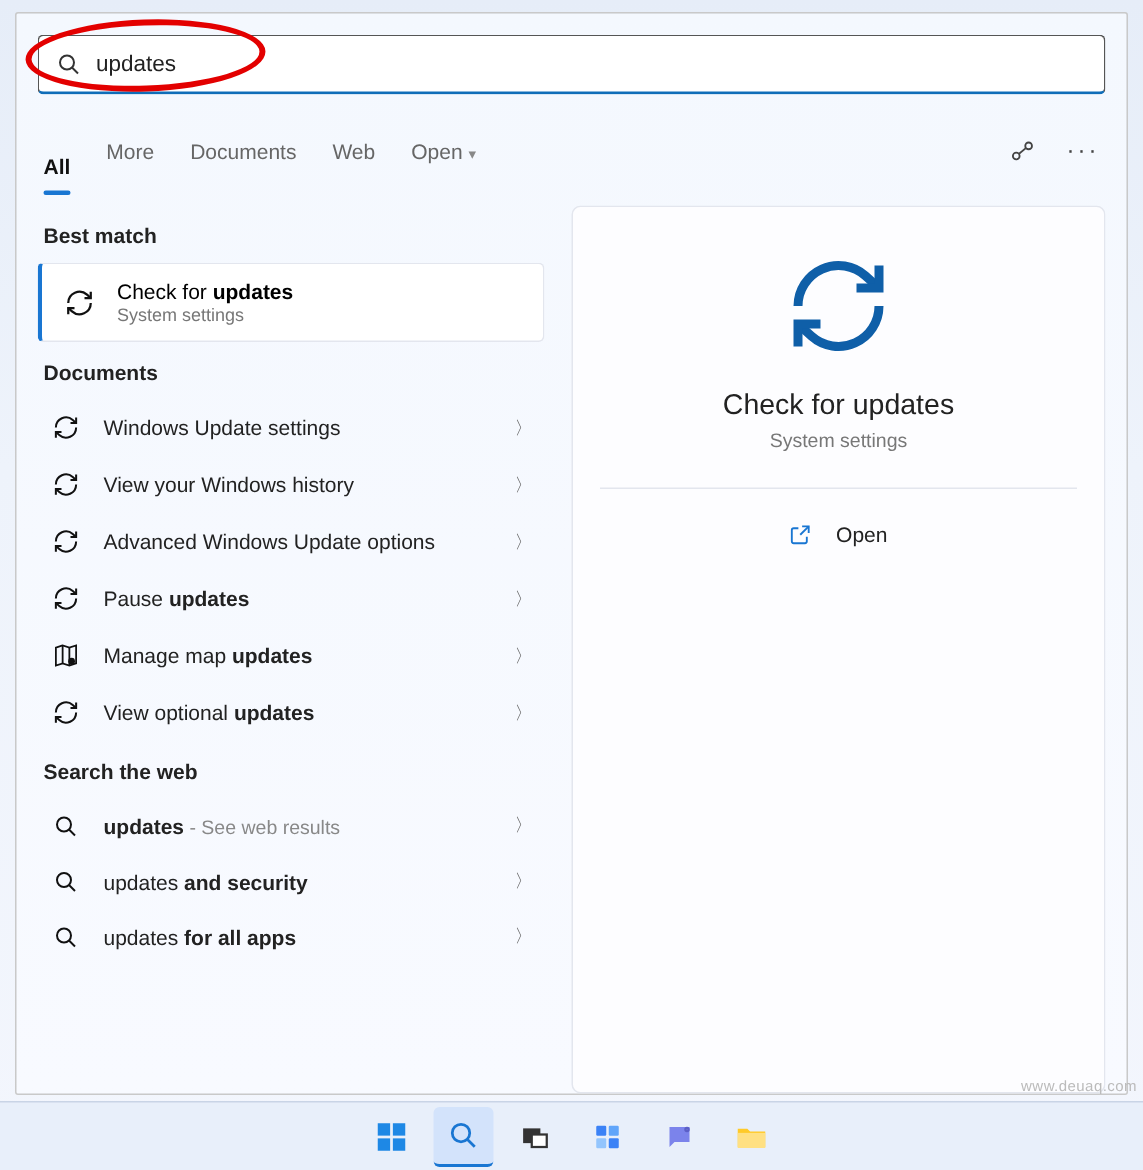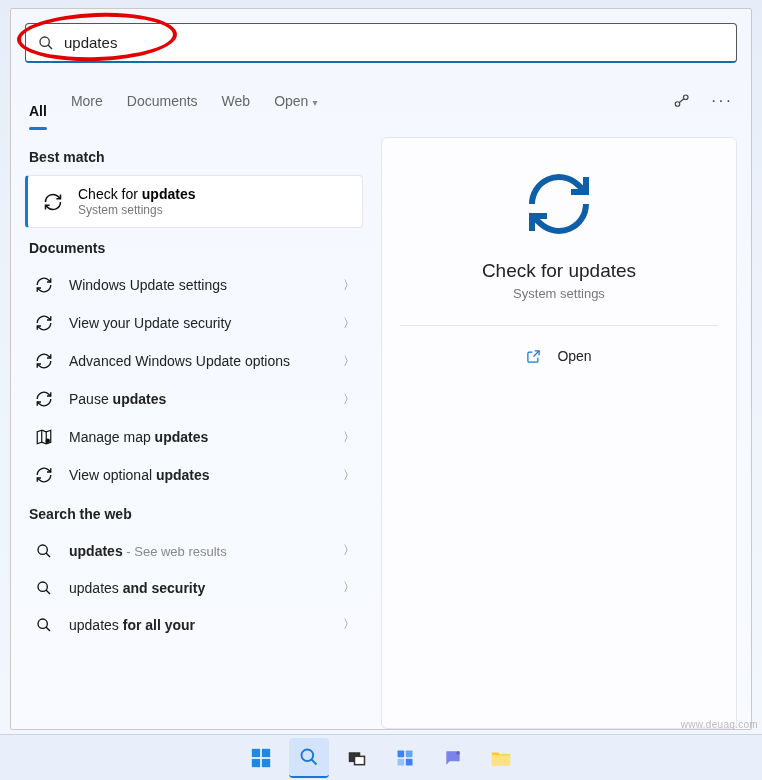--- a/index.html
+++ b/index.html
@@ -120,21 +120,21 @@
           </div>
           <div class="item">
             <span class="icon">
               <svg width="18" height="18" viewBox="0 0 24 24" fill="none" stroke="#111" stroke-width="1.8">
                 <path d="M3 12a9 9 0 0 1 15-6.7L21 8"></path>
                 <path d="M21 3v5h-5"></path>
                 <path d="M21 12a9 9 0 0 1-15 6.7L3 16"></path>
                 <path d="M3 21v-5h5"></path>
               </svg>
             </span>
-            <span class="label">View your Update security</span>
+            <span class="label">View your Windows history</span>
             <span class="chev">〉</span>
           </div>
           <div class="item">
             <span class="icon">
               <svg width="18" height="18" viewBox="0 0 24 24" fill="none" stroke="#111" stroke-width="1.8">
                 <path d="M3 12a9 9 0 0 1 15-6.7L21 8"></path>
                 <path d="M21 3v5h-5"></path>
                 <path d="M21 12a9 9 0 0 1-15 6.7L3 16"></path>
                 <path d="M3 21v-5h5"></path>
               </svg>
@@ -202,21 +202,21 @@
             <span class="label">updates <b>and security</b></span>
             <span class="chev">〉</span>
           </div>
           <div class="item">
             <span class="icon">
               <svg width="16" height="16" viewBox="0 0 24 24" fill="none" stroke="#111" stroke-width="2">
                 <circle cx="10" cy="10" r="7"></circle>
                 <line x1="15" y1="15" x2="21" y2="21"></line>
               </svg>
             </span>
-            <span class="label">updates <b>for all your</b></span>
+            <span class="label">updates <b>for all apps</b></span>
             <span class="chev">〉</span>
           </div>
         </div>
     </div>
 
     <div class="right">
       <div class="detail-icon">
         <svg width="72" height="72" viewBox="0 0 24 24" fill="none" stroke="#0f5fa8" stroke-width="2">
             <path d="M3 12a9 9 0 0 1 15-6.7L21 8"></path>
             <path d="M21 3v5h-5"></path>

